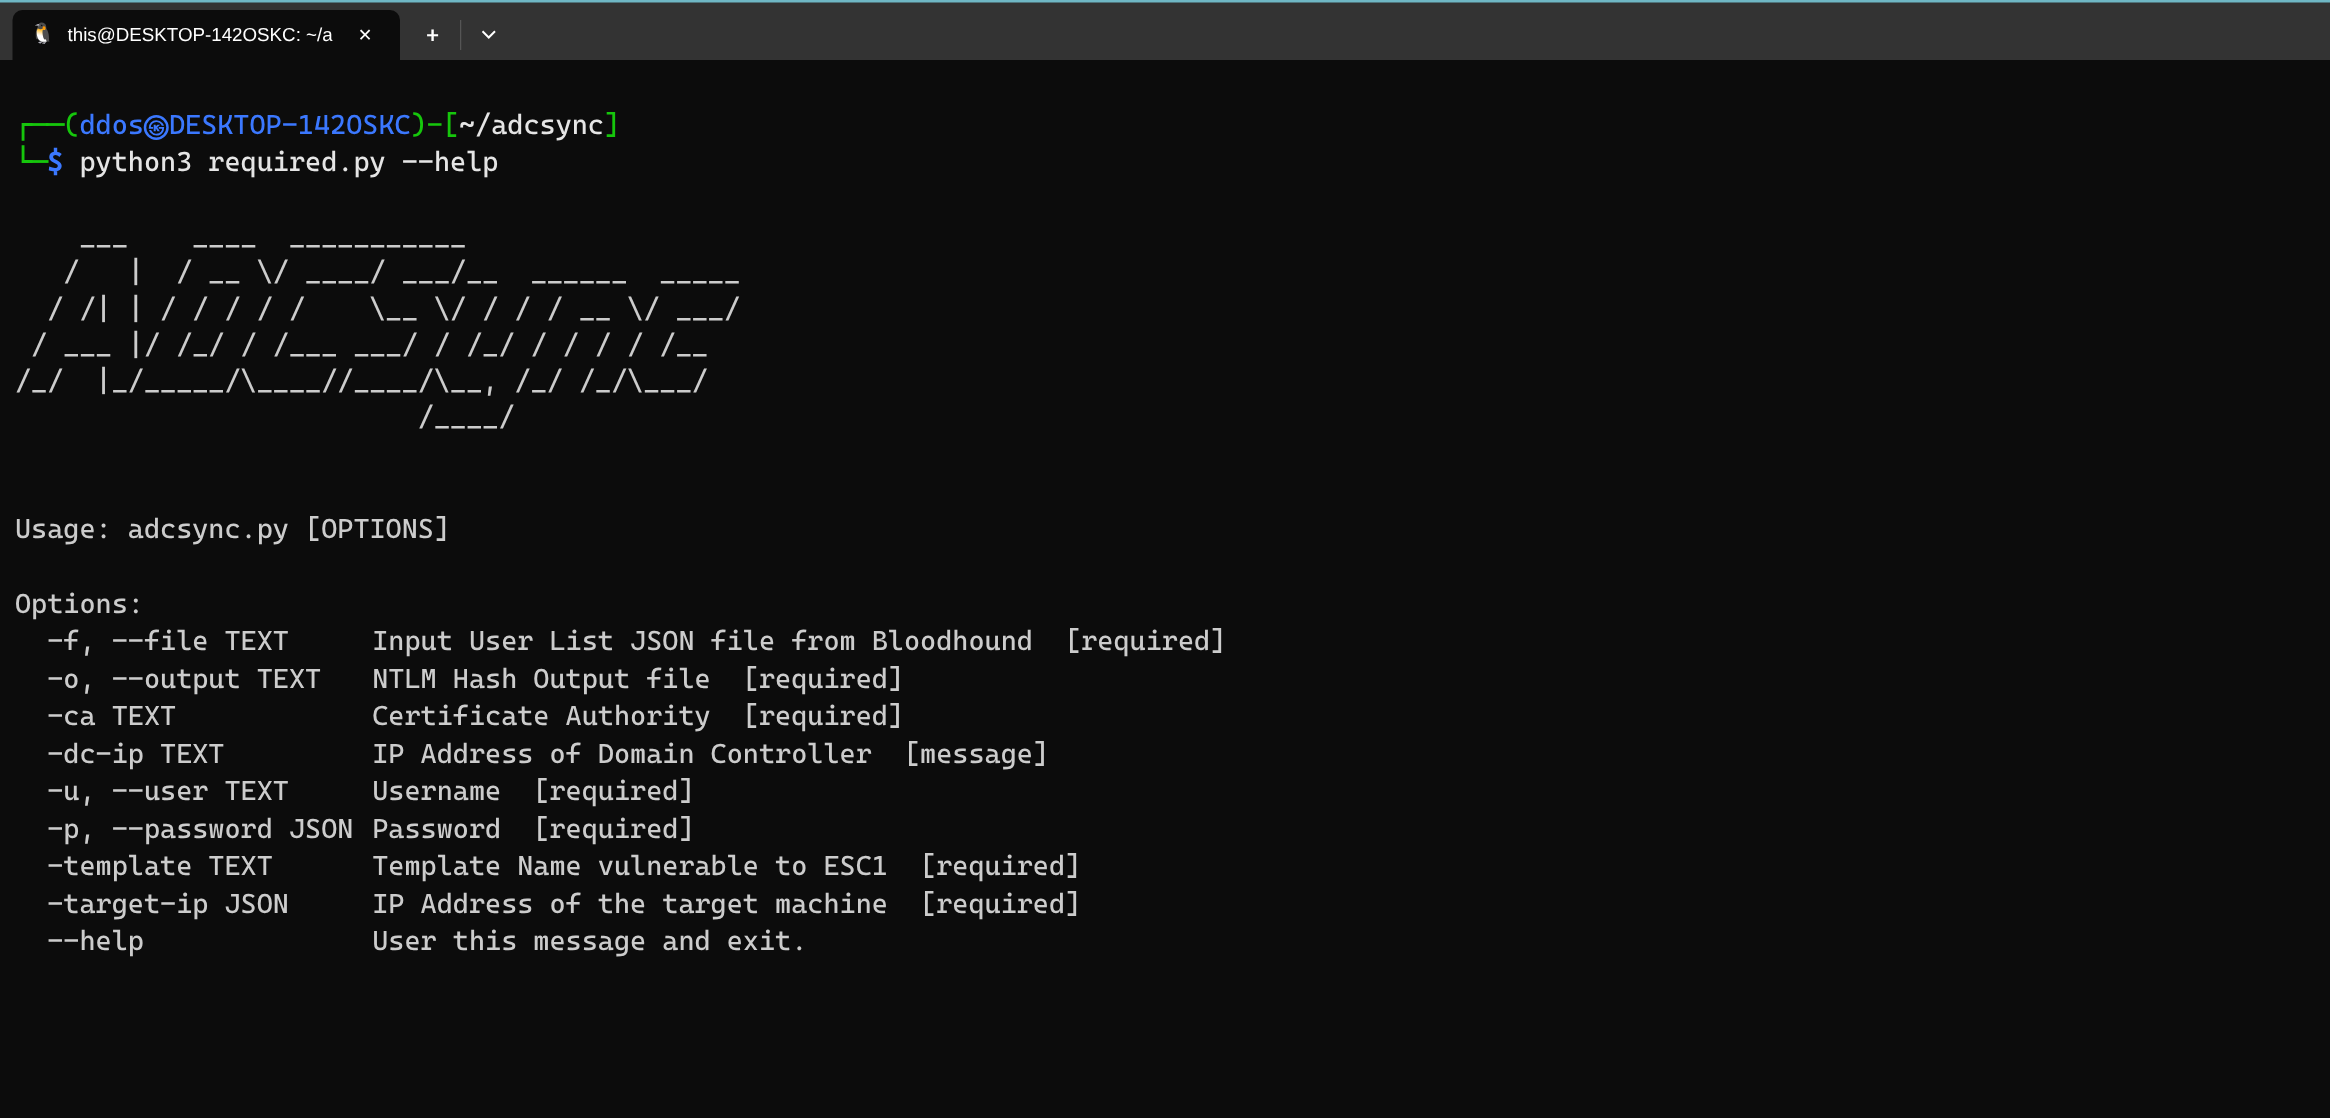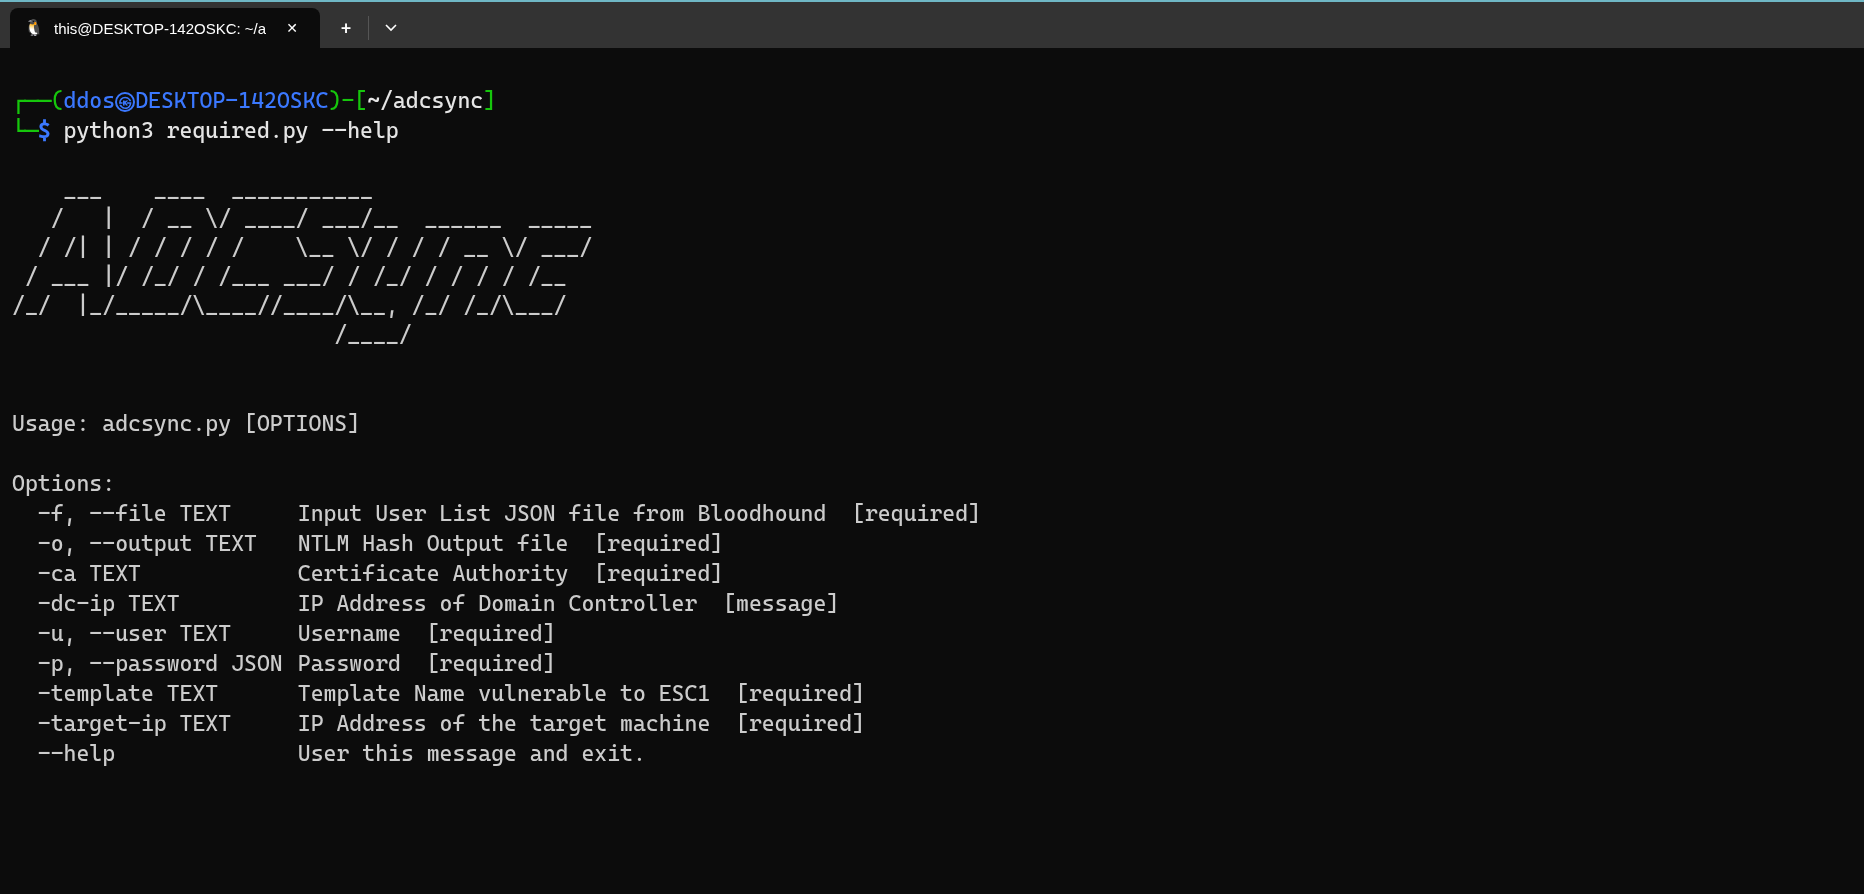--- a/index.html
+++ b/index.html
@@ -138,15 +138,15 @@
 <span>Usage: adcsync.py [OPTIONS]</span>
 
 <span>Options:</span>
 <div class="opts"><span>  <span style="display:inline-block;min-width:260px">-f, --file TEXT</span><span>Input User List JSON file from Bloodhound  [required]</span></span>
 <span>  <span style="display:inline-block;min-width:260px">-o, --output TEXT</span><span>NTLM Hash Output file  [required]</span></span>
 <span>  <span style="display:inline-block;min-width:260px">-ca TEXT</span><span>Certificate Authority  [required]</span></span>
 <span>  <span style="display:inline-block;min-width:260px">-dc-ip TEXT</span><span>IP Address of Domain Controller  [message]</span></span>
 <span>  <span style="display:inline-block;min-width:260px">-u, --user TEXT</span><span>Username  [required]</span></span>
 <span>  <span style="display:inline-block;min-width:260px">-p, --password JSON</span><span>Password  [required]</span></span>
 <span>  <span style="display:inline-block;min-width:260px">-template TEXT</span><span>Template Name vulnerable to ESC1  [required]</span></span>
-<span>  <span style="display:inline-block;min-width:260px">-target-ip TEXT</span><span>IP Address of the target machine  [required]</span></span>
+<span>  <span style="display:inline-block;min-width:260px">-target-ip JSON</span><span>IP Address of the target machine  [required]</span></span>
 <span>  <span style="display:inline-block;min-width:260px">--help</span><span>User this message and exit.</span></span></div>
 </div>
 
 </body></html>

